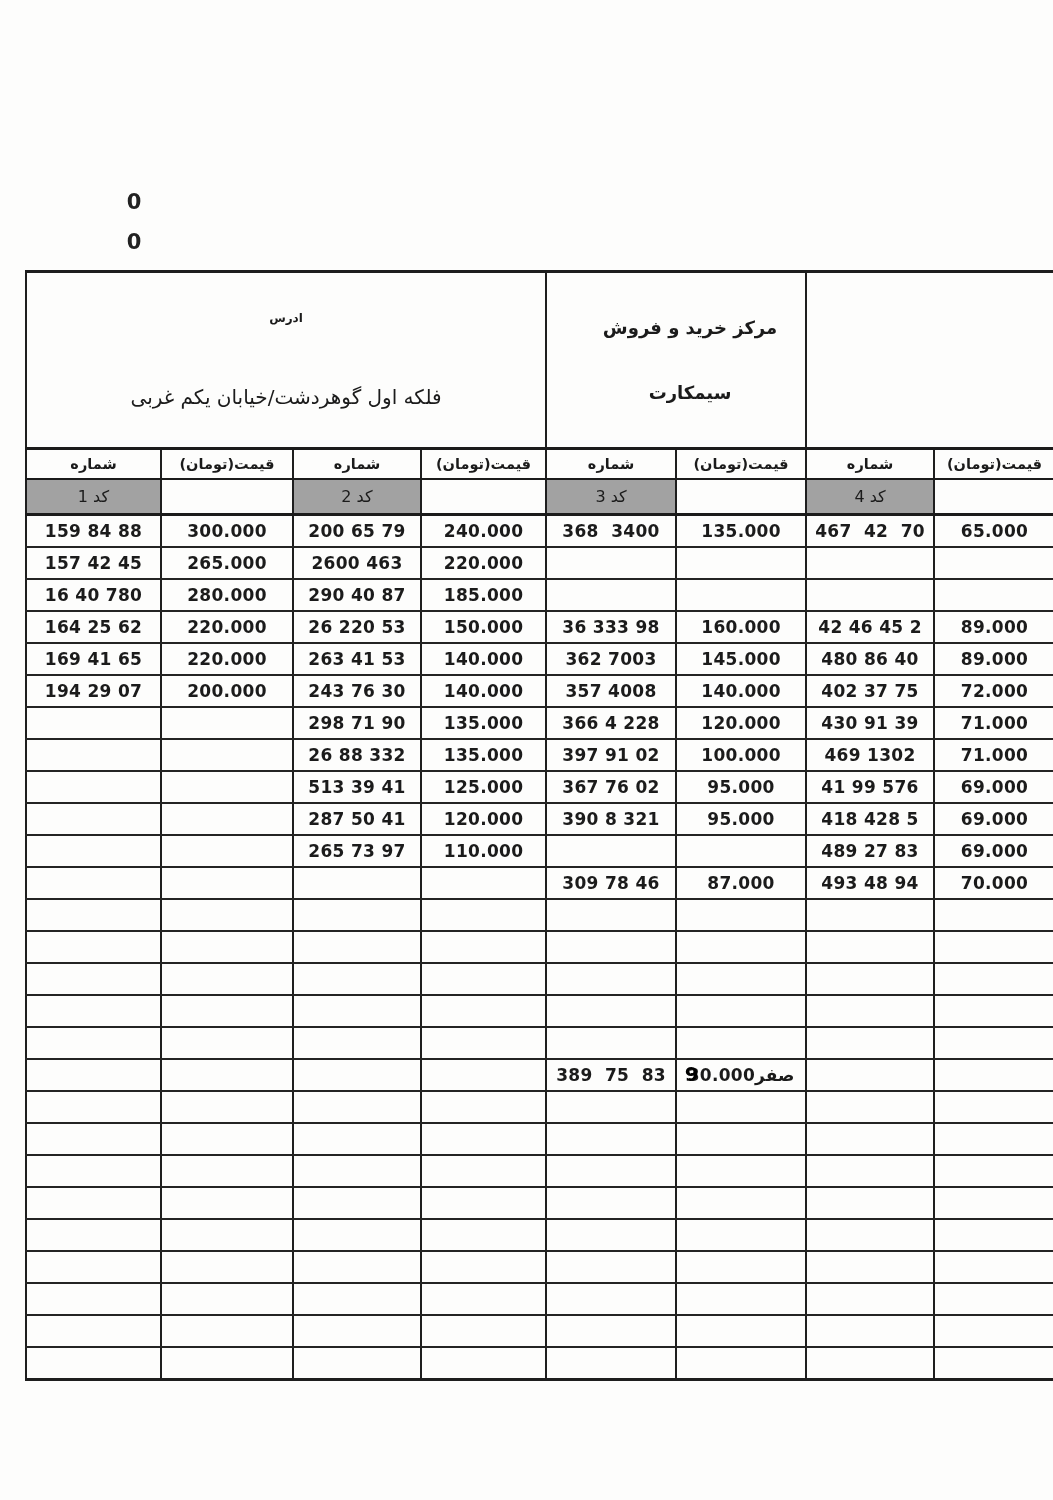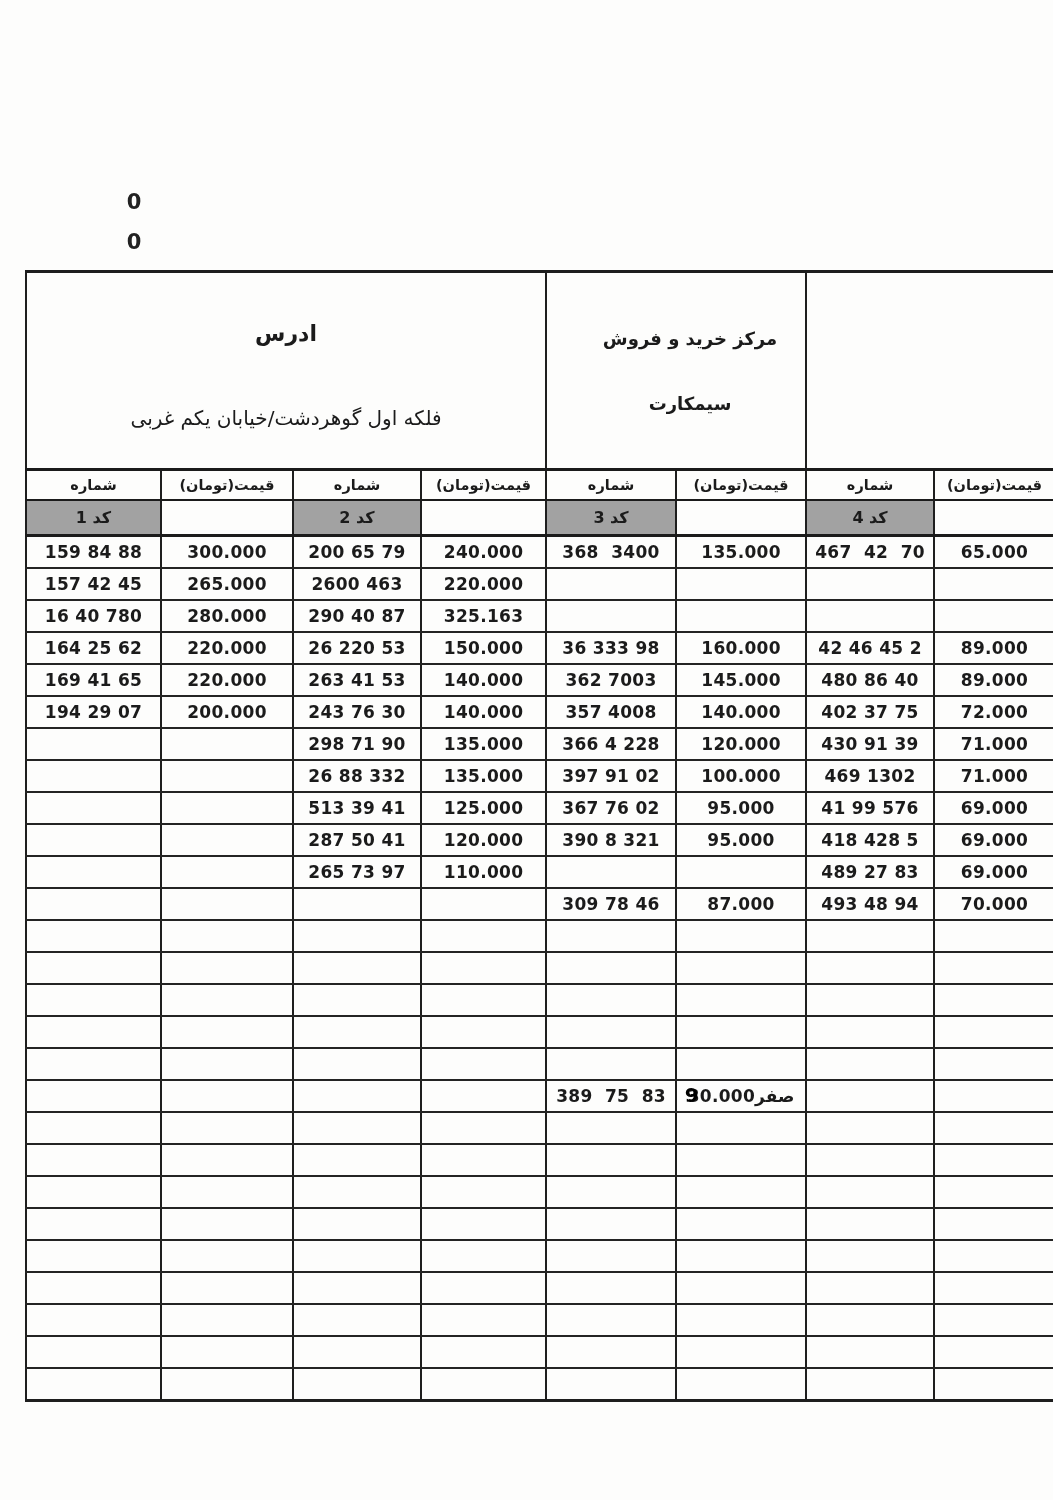--- a/index.html
+++ b/index.html
@@ -57,22 +57,21 @@
     border-right: none;
   }
   
   tr.info-row td {
     height: 103px;
     border-bottom: 3px solid #1b1b1b;
     font-weight: bold;
   }
   td.addr-cell { vertical-align: top; }
   .addr-label {
-    font-size: 22px;
-    margin-top: 10px;
+    font-size: 12px;
     font-weight: bold;
   }
   .addr-value {
     font-size: 20px;
     margin-top: 22px;
     font-weight: normal;
   }
   .center-title {
     font-size: 18px;
     line-height: 27px;
@@ -83,21 +82,21 @@
   tr.colhead-row th {
     height: 28px;
     font-size: 14.5px;
     font-weight: bold;
     border-bottom: 2px solid #1b1b1b;
   }
   
   tr.code-row td {
     height: 33px;
     font-size: 16px;
-    font-weight: bold;
+    font-weight: normal;
     border-bottom: 3px solid #1b1b1b;
   }
   tr.code-row td.code-cell { background: #a2a2a2; }
   
   tr.data-row td {
     height: 30px;
     font-size: 17px;
     font-weight: bold;
     letter-spacing: 0.3px;
   }
@@ -185,21 +184,21 @@
       <td>220.000</td>
       <td></td>
       <td></td>
       <td></td>
       <td></td>
     </tr>
         <tr class="data-row">
       <td>16 40 780</td>
       <td>280.000</td>
       <td>290 40 87</td>
-      <td>325.163</td>
+      <td>185.000</td>
       <td></td>
       <td></td>
       <td></td>
       <td></td>
     </tr>
         <tr class="data-row">
       <td>164 25 62</td>
       <td>220.000</td>
       <td>26 220 53</td>
       <td>150.000</td>

